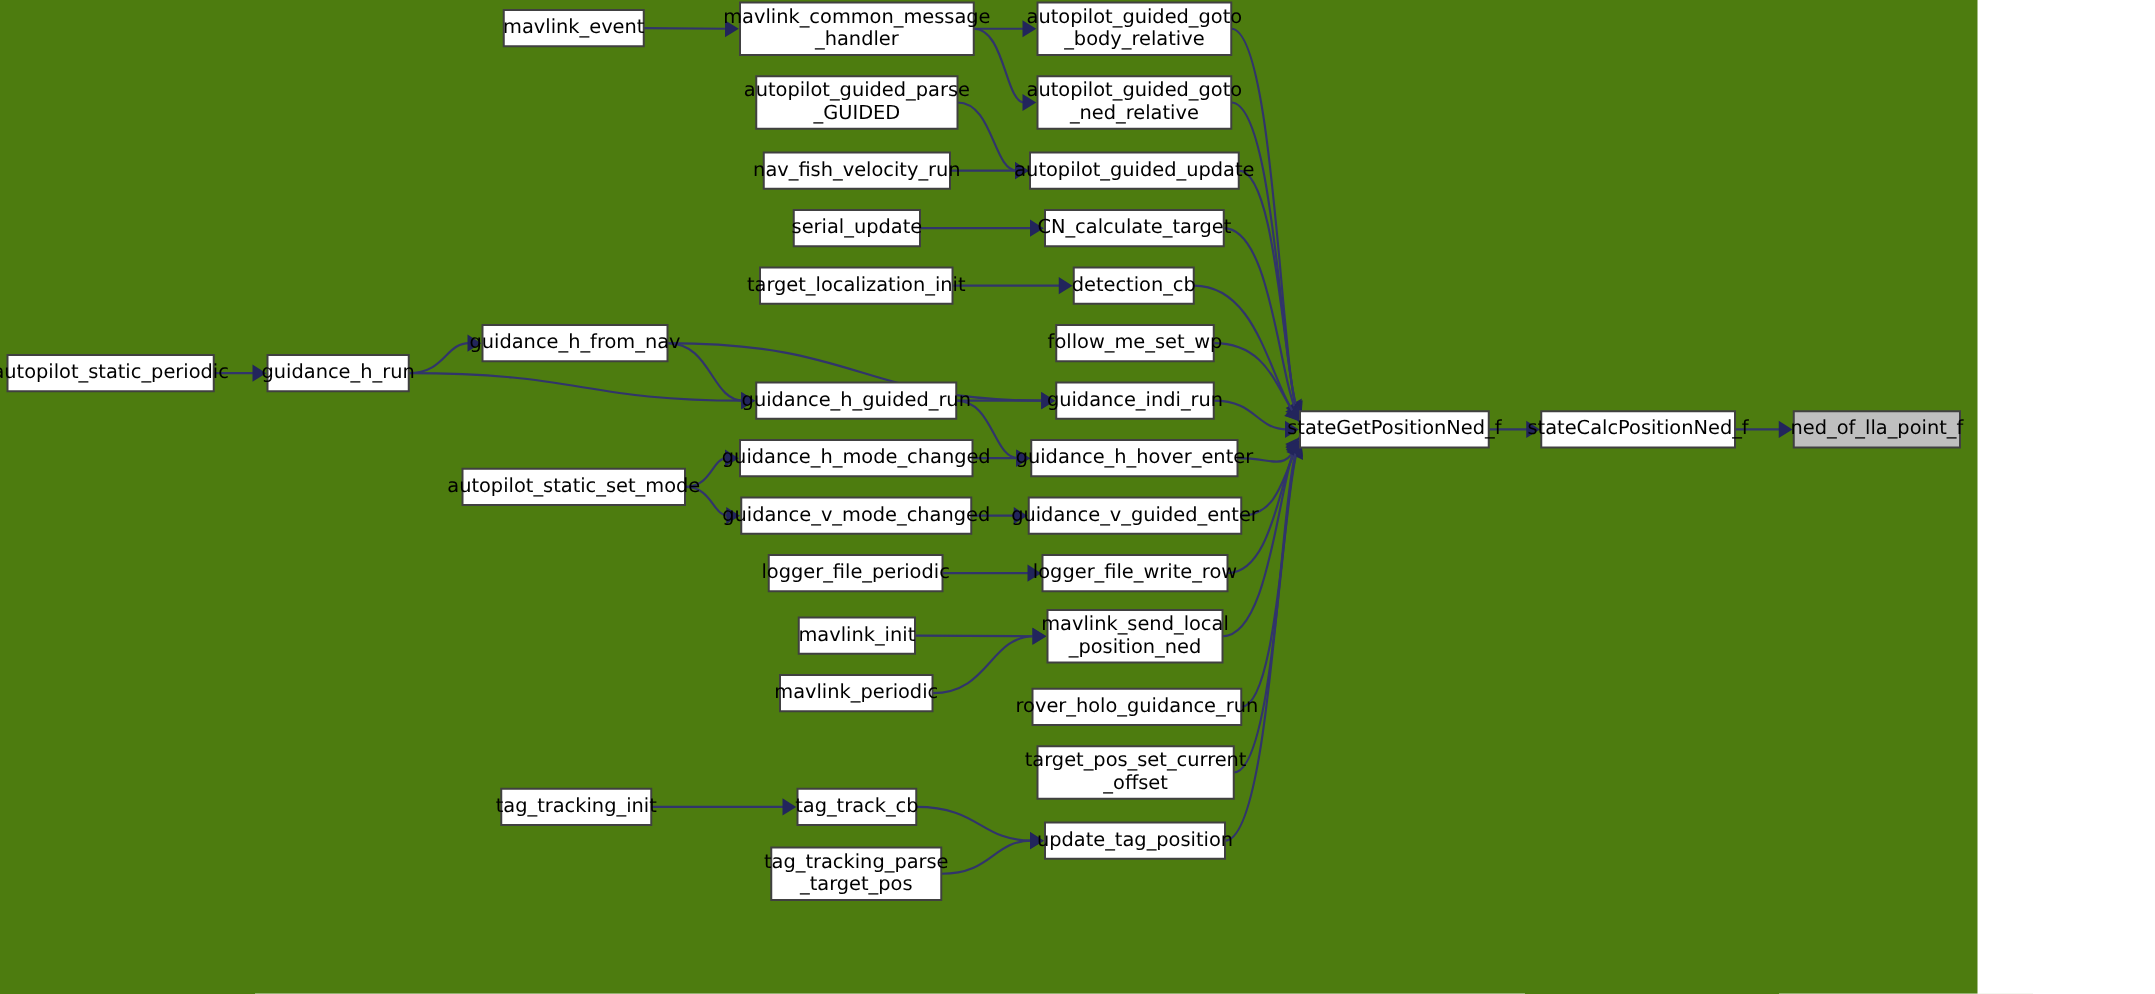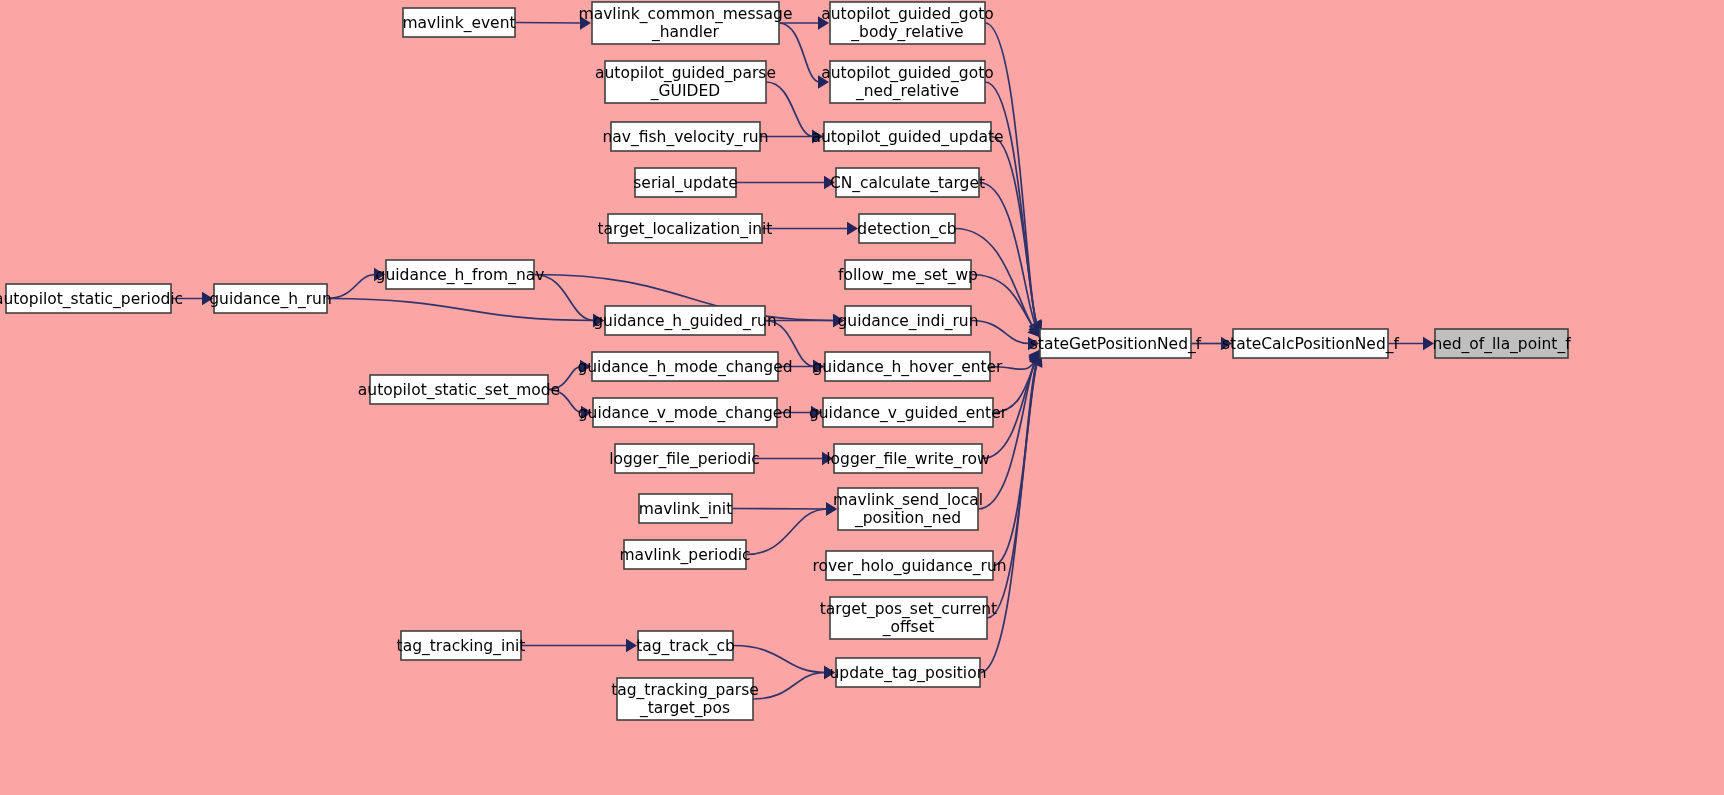--- a/index.html
+++ b/index.html
@@ -2,23 +2,23 @@
 <html><head>
 <meta charset="utf-8">
 <style>
   html, body {
     margin: 0;
     padding: 0;
     background: #ffffff;
   }
   #canvas-wrap {
     position: relative;
-    width: 1724px;
+    width: 1582px;
     height: 795px;
-    background: #fca5a5;
+    background: #4d7c0f;
     overflow: hidden;
     font-family: "DejaVu Sans", "Liberation Sans", sans-serif;
   }
   svg.graph {
     position: absolute;
     left: 0;
     top: 0;
     width: 1724px;
     height: 795px;
     display: block;

